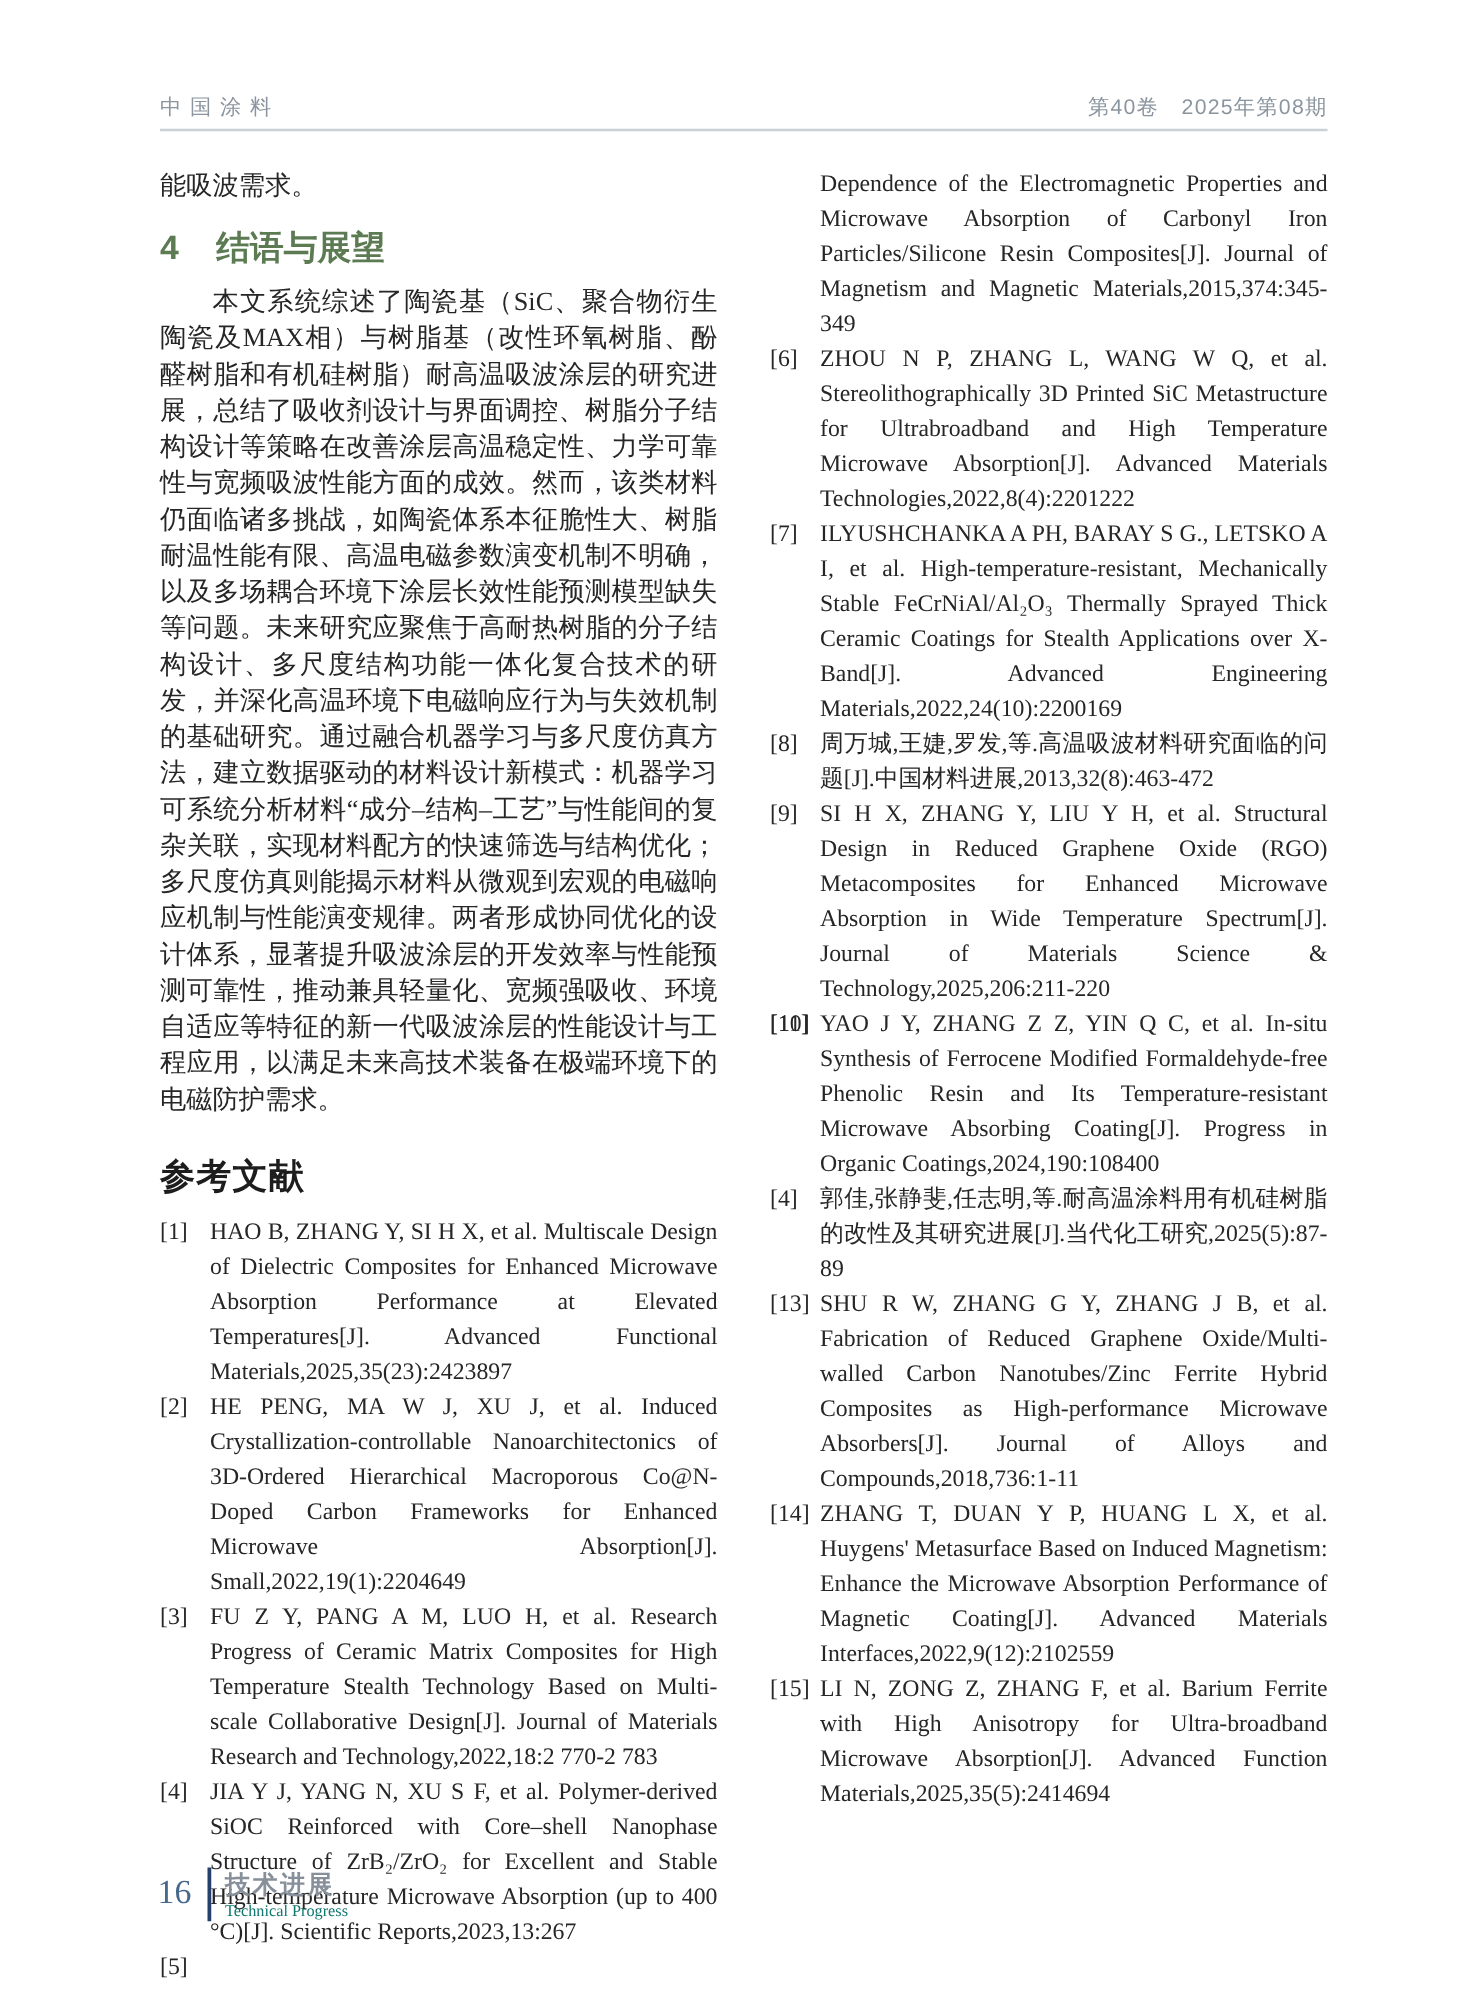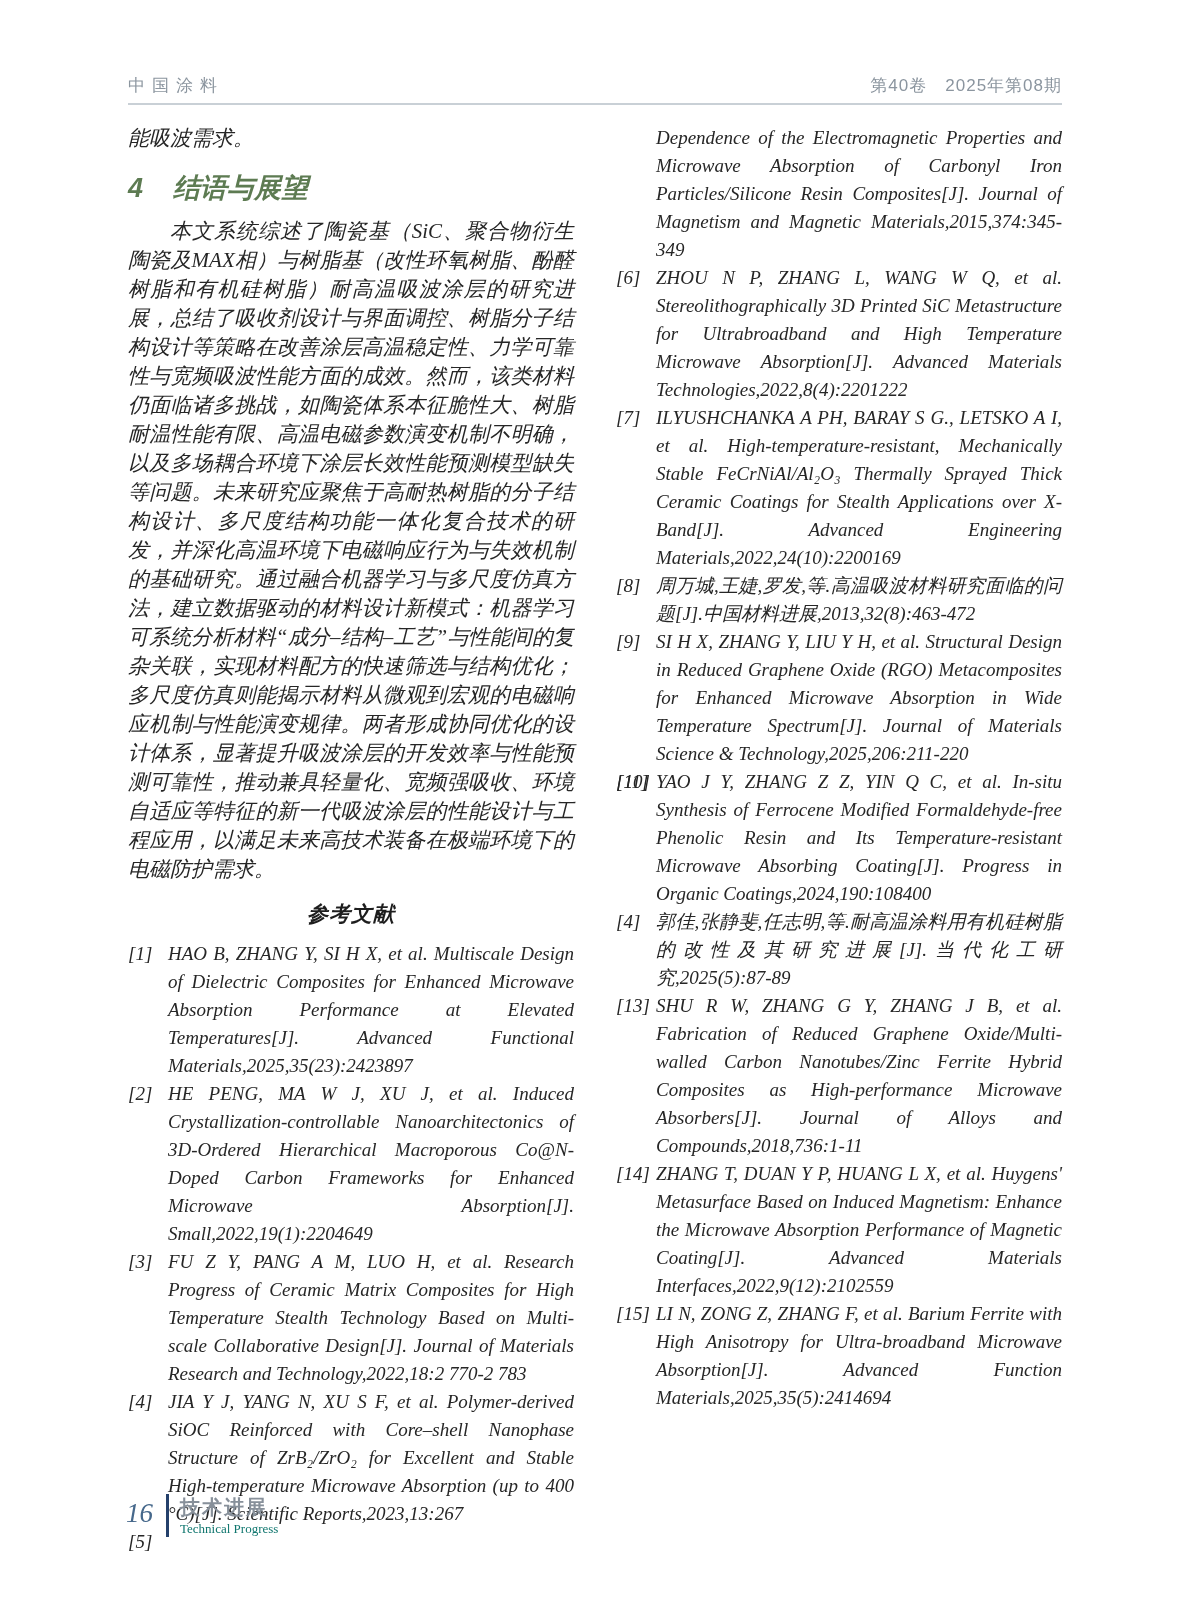--- a/index.html
+++ b/index.html
@@ -14,46 +14,46 @@
     color:#8b959f; font-size:17px;
     font-family:"Liberation Sans","DejaVu Sans",sans-serif;
   }
   .journal-name { letter-spacing:7px; }
   .issue-info { letter-spacing:1px; }
   .header-rule {
     position:absolute; top:103px; left:128px; width:934px; height:2px;
     background:#c9d0d6;
   }
   
-  .columns { position:absolute; top:124px; left:128px; width:934px; display:flex; gap:42px;font-style:italic; }
+  .columns { position:absolute; top:134px; left:128px; width:934px; display:flex; gap:42px; }
   .col { width:446px; }
   .frag { margin:0; font-size:21px; line-height:29px; }
   .section-heading {
     margin:17px 0 11px; display:flex; gap:30px; align-items:baseline;
     font-family:"Liberation Sans","DejaVu Sans",sans-serif;
     font-weight:bold; font-size:27px; color:#5d7b52;
   }
   .body-para {
     margin:0; font-size:21px; line-height:29px;
     text-align:justify; text-indent:2em;
   }
   .refs-heading {
-    margin:16px 0 12px; font-size:21px; font-weight:bold; text-align:center;
+    margin:28px 0 12px; font-size:28px; font-weight:bold; 
     font-family:"Liberation Sans","DejaVu Sans",sans-serif; letter-spacing:1px; color:#1d1d1d;
   }
   .refs { }
   .ref {
     position:relative; padding-left:40px;
     font-size:19px; line-height:28px; text-align:justify;
   }
   .ref-num { position:absolute; left:0; top:0; }
   
   .footer { position:absolute; left:126px; top:1494px; display:flex; align-items:stretch; }
   .page-num {
-    font-size:27px; color:#46688b; margin-right:13px; align-self:center; padding-bottom:4px;font-style:italic;
+    font-size:27px; color:#46688b; margin-right:13px; align-self:center; padding-bottom:4px;
   }
   .footer-bar { width:3px; background:#24406b; margin-right:11px; }
   .footer-sec { display:flex; flex-direction:column; justify-content:center; }
   .footer-sec-cn {
     font-size:20px; font-weight:bold; color:#87909a; letter-spacing:2px;
     font-family:"Liberation Sans","DejaVu Sans",sans-serif;
   }
   .footer-sec-en { font-size:13px; color:#0f766e; }
 </style>
 </head>

